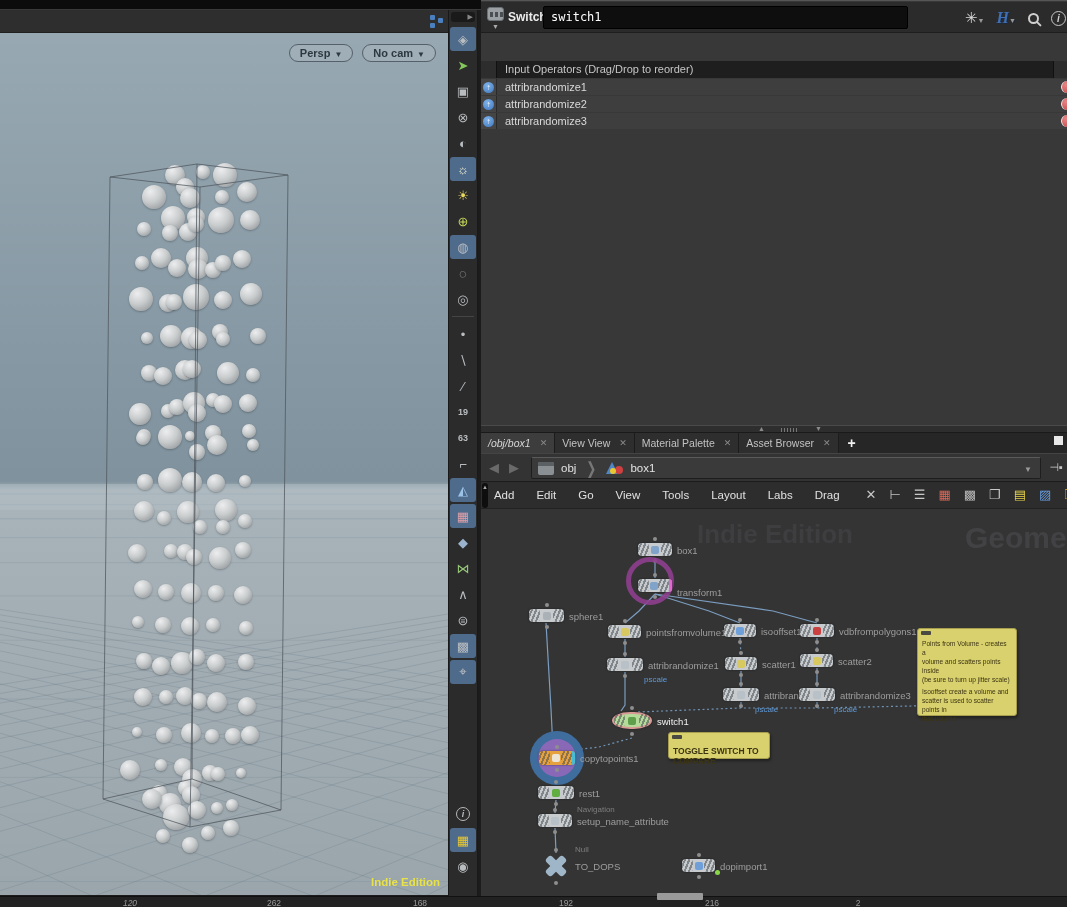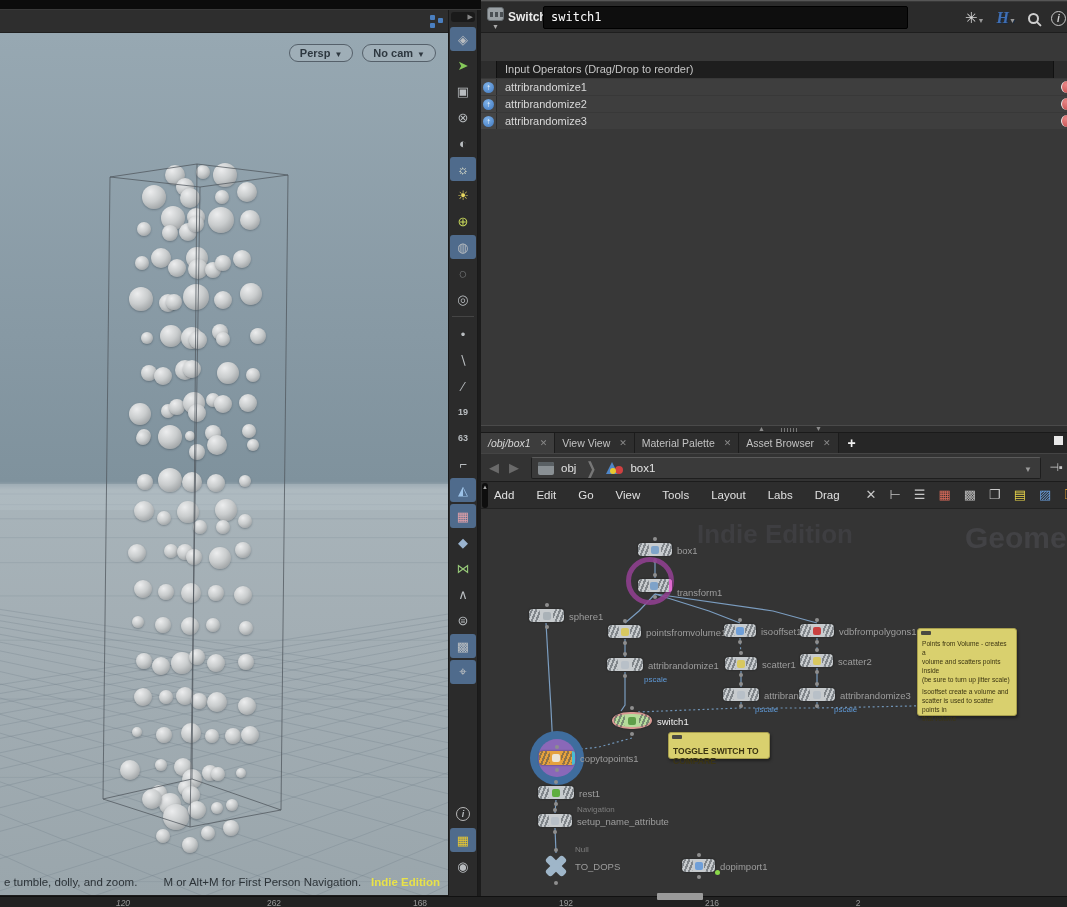--- a/index.html
+++ b/index.html
@@ -332,21 +332,20 @@
         <path d="M103,766L192,746L281,777L190,794Z" fill="none" stroke="#4f565c" stroke-width="1" stroke-opacity="0.75"></path>
         <path d="M110,144L103,766" fill="none" stroke="#4f565c" stroke-width="1" stroke-opacity="0.75"></path>
         <path d="M197,131L192,746" fill="none" stroke="#4f565c" stroke-width="1" stroke-opacity="0.75"></path>
         <path d="M288,142L281,777" fill="none" stroke="#4f565c" stroke-width="1" stroke-opacity="0.75"></path>
         <path d="M200,154L190,794" fill="none" stroke="#4f565c" stroke-width="1" stroke-opacity="0.75"></path>
       </svg>
     <div class="vp-pills">
       <button class="pill"><span>Persp</span><span class="car">▼</span></button>
       <button class="pill"><span>No cam</span><span class="car">▼</span></button>
     </div>
-    <div class="vp-help-text"><span>e tumble, dolly, and zoom.</span><span class="sp"></span><span>M or Alt+M for First Person Navigation.</span></div>
     <div class="vp-watermark">Indie Edition</div>
   </div>
 
   <div class="side-toolbar" id="side-toolbar">
     <div class="tb-scroll">▶</div>
   <div class="tb-btn active">
         <span>◈</span>
       </div>
       <div class="tb-btn">
         <span style="color: rgb(133, 200, 90);">➤</span>
@@ -802,21 +801,21 @@
           <p>Isooffset create a volume and</p>
           <p>scatter is used to scatter points in</p>
           <p>that volume</p>
         </div>
       </div>
 
   </div>
 
   <div class="bottom-strip" id="timeline">
     <div class="tl-marker"></div>
-  <span class="tl-tick" style="left: 123px; font-style: italic;">120</span>
+  <span class="tl-tick" style="left: 130px; font-style: italic;">120</span>
       <span class="tl-tick" style="left: 274px;">262</span>
       <span class="tl-tick" style="left: 420px;">168</span>
       <span class="tl-tick" style="left: 566px;">192</span>
       <span class="tl-tick" style="left: 712px;">216</span>
       <span class="tl-tick" style="left: 858px;">2</span>
     </div>
 
 </div>
 
 </body></html>

